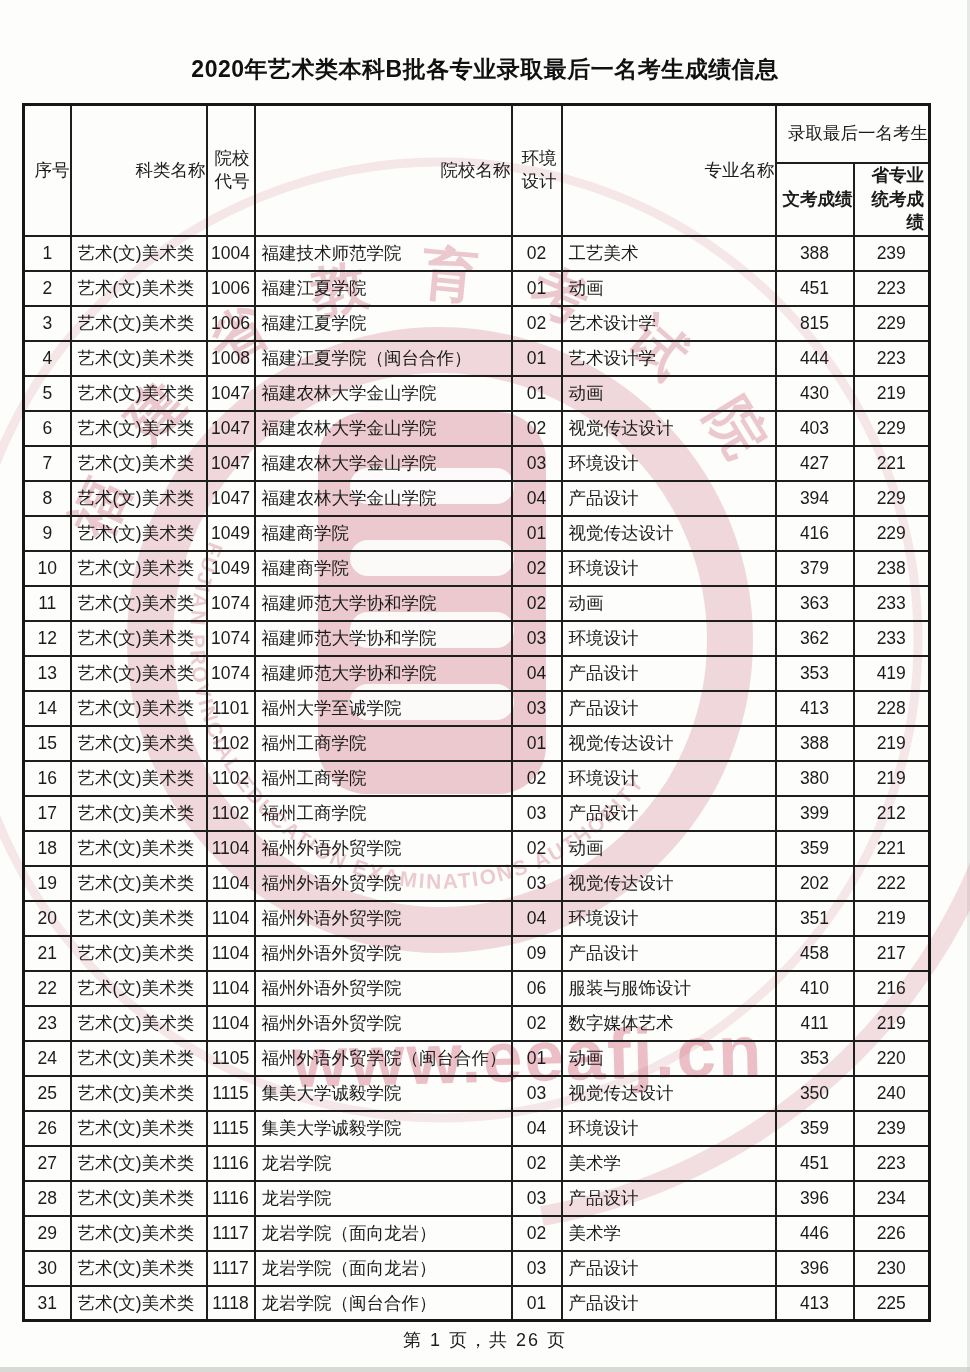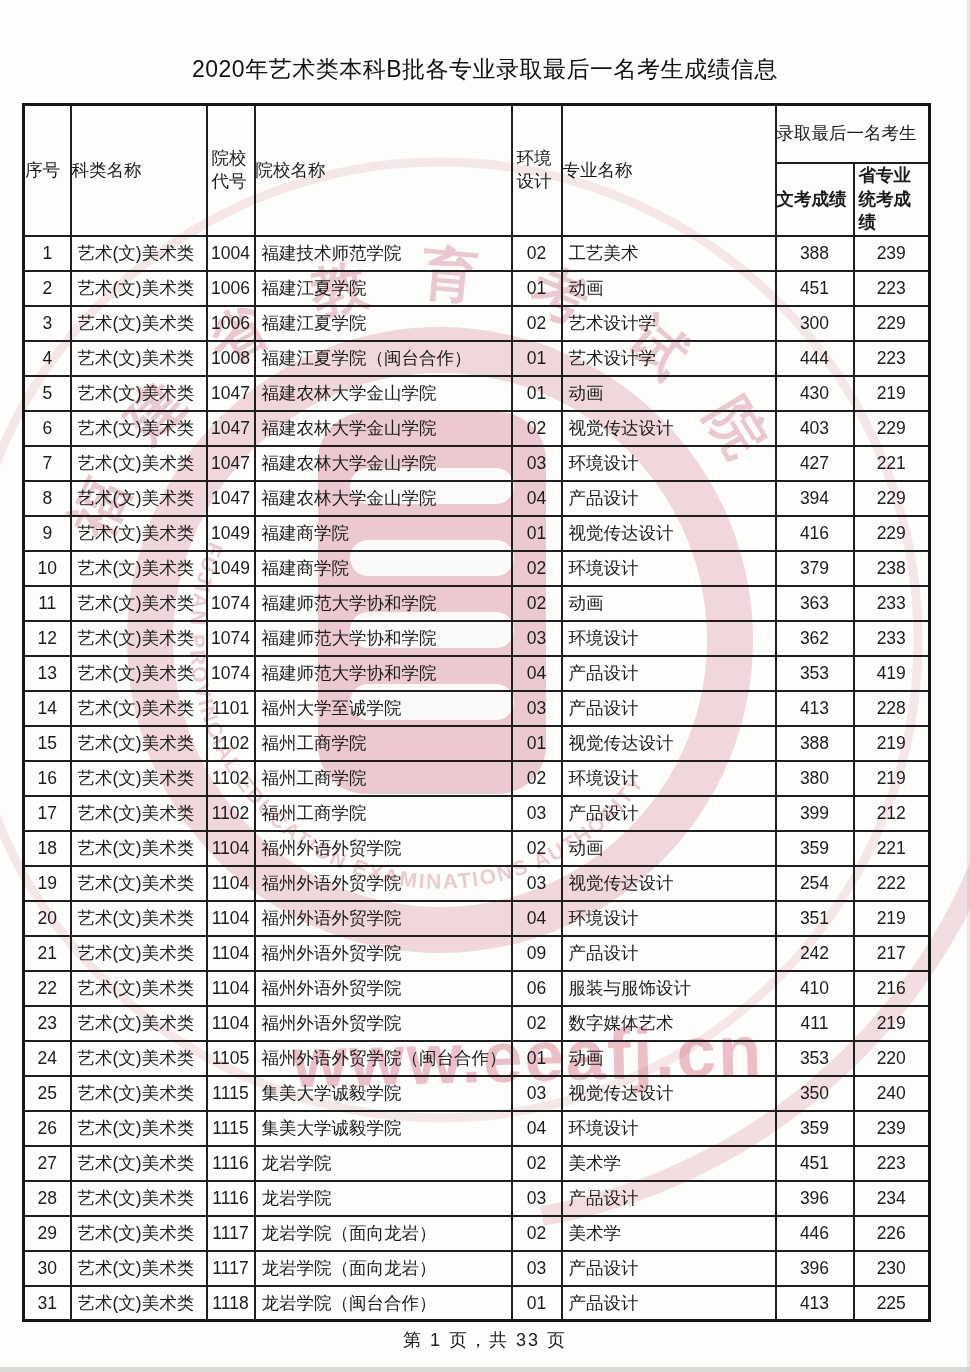--- a/index.html
+++ b/index.html
@@ -30,21 +30,21 @@
     font-size:71px;font-weight:bold;letter-spacing:2px;
     color:rgba(216,120,136,0.47);
     transform:rotate(-1.5deg);
     white-space:nowrap;pointer-events:none;
   }
 
   
   .title{
     position:absolute;top:54px;left:0;width:100%;
     margin:0;text-align:center;
-    font-size:23px;font-weight:normal;letter-spacing:.5px;color:#111;
+    font-size:23px;font-weight:bold;letter-spacing:.5px;color:#111;
   }
   .footer{
     position:absolute;top:1328px;left:0;width:100%;
     text-align:center;font-size:18px;color:#1d1d1d;letter-spacing:2px;
   }
 
   
   table.score-table{
     position:absolute;left:22px;top:103px;
     width:906px;table-layout:fixed;
@@ -56,21 +56,21 @@
     font-weight:normal;
     font-size:17.5px;
     vertical-align:middle;
     padding:0;
     background:transparent;
     overflow:hidden;
   }
   .score-table{border:3px solid #161616;}
   .score-table thead tr.h1 th{height:56px;}
   .score-table thead tr.h2 th{height:64px;font-weight:bold;}
-  .score-table thead th{text-align:left;line-height:1.35;}
+  .score-table thead th{text-align:right;line-height:1.35;}
   .score-table tbody tr{height:35px;}
   td.c-center{text-align:center;}
   td.c-left{text-align:left;padding-left:6px;}
   th.wrapcell{padding:0 4px;word-break:break-all;}
 </style>
 </head>
 <body>
 
 <div class="page">
 
@@ -152,21 +152,21 @@
     <td class="c-center">451</td>
     <td class="c-center">223</td>
   </tr>
         <tr>
     <td class="c-center">3</td>
     <td class="c-left">艺术(文)美术类</td>
     <td class="c-center">1006</td>
     <td class="c-left">福建江夏学院</td>
     <td class="c-center">02</td>
     <td class="c-left">艺术设计学</td>
-    <td class="c-center">300</td>
+    <td class="c-center">815</td>
     <td class="c-center">229</td>
   </tr>
         <tr>
     <td class="c-center">4</td>
     <td class="c-left">艺术(文)美术类</td>
     <td class="c-center">1008</td>
     <td class="c-left">福建江夏学院（闽台合作）</td>
     <td class="c-center">01</td>
     <td class="c-left">艺术设计学</td>
     <td class="c-center">444</td>
@@ -312,41 +312,41 @@
     <td class="c-center">359</td>
     <td class="c-center">221</td>
   </tr>
         <tr>
     <td class="c-center">19</td>
     <td class="c-left">艺术(文)美术类</td>
     <td class="c-center">1104</td>
     <td class="c-left">福州外语外贸学院</td>
     <td class="c-center">03</td>
     <td class="c-left">视觉传达设计</td>
-    <td class="c-center">254</td>
+    <td class="c-center">202</td>
     <td class="c-center">222</td>
   </tr>
         <tr>
     <td class="c-center">20</td>
     <td class="c-left">艺术(文)美术类</td>
     <td class="c-center">1104</td>
     <td class="c-left">福州外语外贸学院</td>
     <td class="c-center">04</td>
     <td class="c-left">环境设计</td>
     <td class="c-center">351</td>
     <td class="c-center">219</td>
   </tr>
         <tr>
     <td class="c-center">21</td>
     <td class="c-left">艺术(文)美术类</td>
     <td class="c-center">1104</td>
     <td class="c-left">福州外语外贸学院</td>
     <td class="c-center">09</td>
     <td class="c-left">产品设计</td>
-    <td class="c-center">242</td>
+    <td class="c-center">458</td>
     <td class="c-center">217</td>
   </tr>
         <tr>
     <td class="c-center">22</td>
     <td class="c-left">艺术(文)美术类</td>
     <td class="c-center">1104</td>
     <td class="c-left">福州外语外贸学院</td>
     <td class="c-center">06</td>
     <td class="c-left">服装与服饰设计</td>
     <td class="c-center">410</td>
@@ -438,14 +438,14 @@
     <td class="c-center">1118</td>
     <td class="c-left">龙岩学院（闽台合作）</td>
     <td class="c-center">01</td>
     <td class="c-left">产品设计</td>
     <td class="c-center">413</td>
     <td class="c-center">225</td>
   </tr>
       </tbody>
   </table>
 
-  <div class="footer">第 1 页，共 33 页</div>
+  <div class="footer">第 1 页，共 26 页</div>
 </div>
 
 </body></html>

